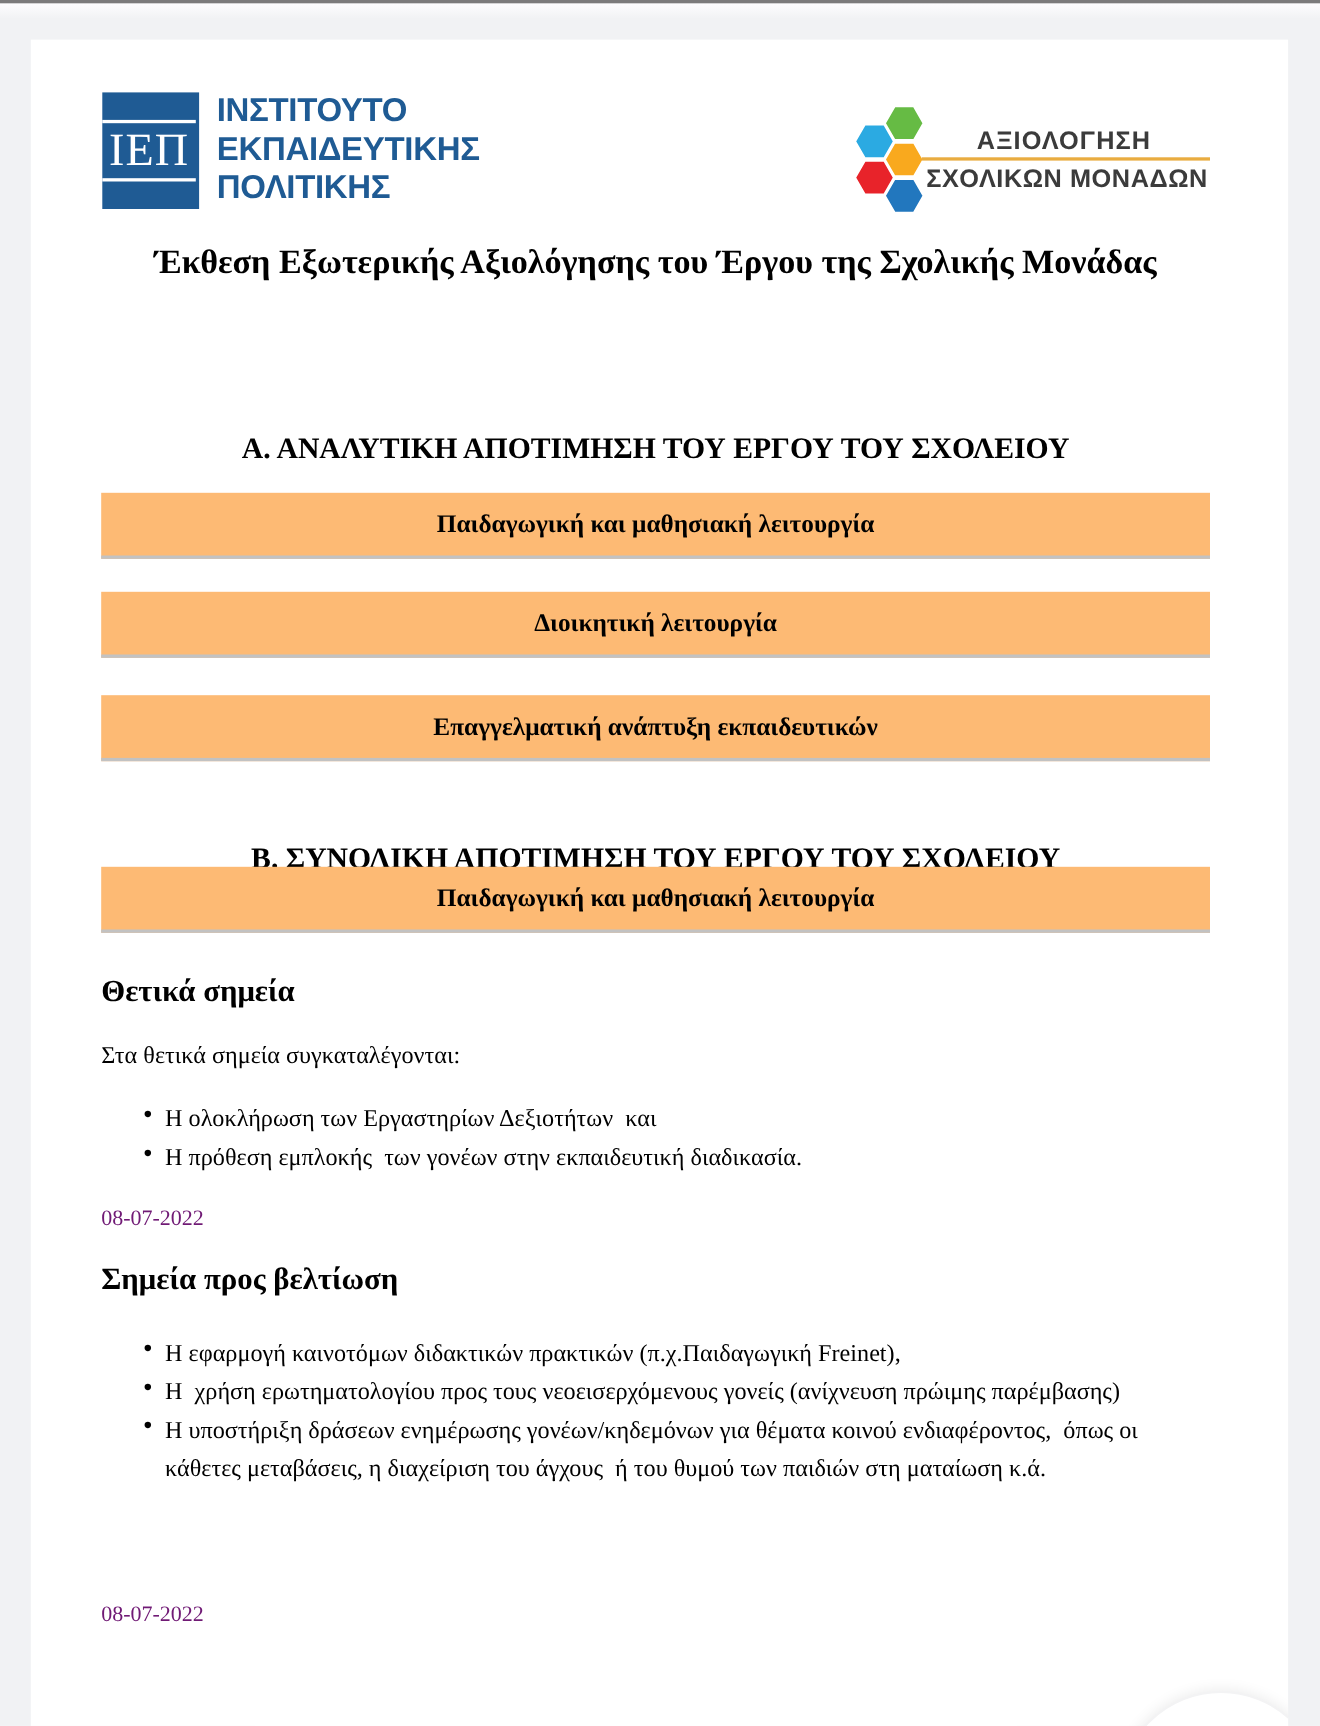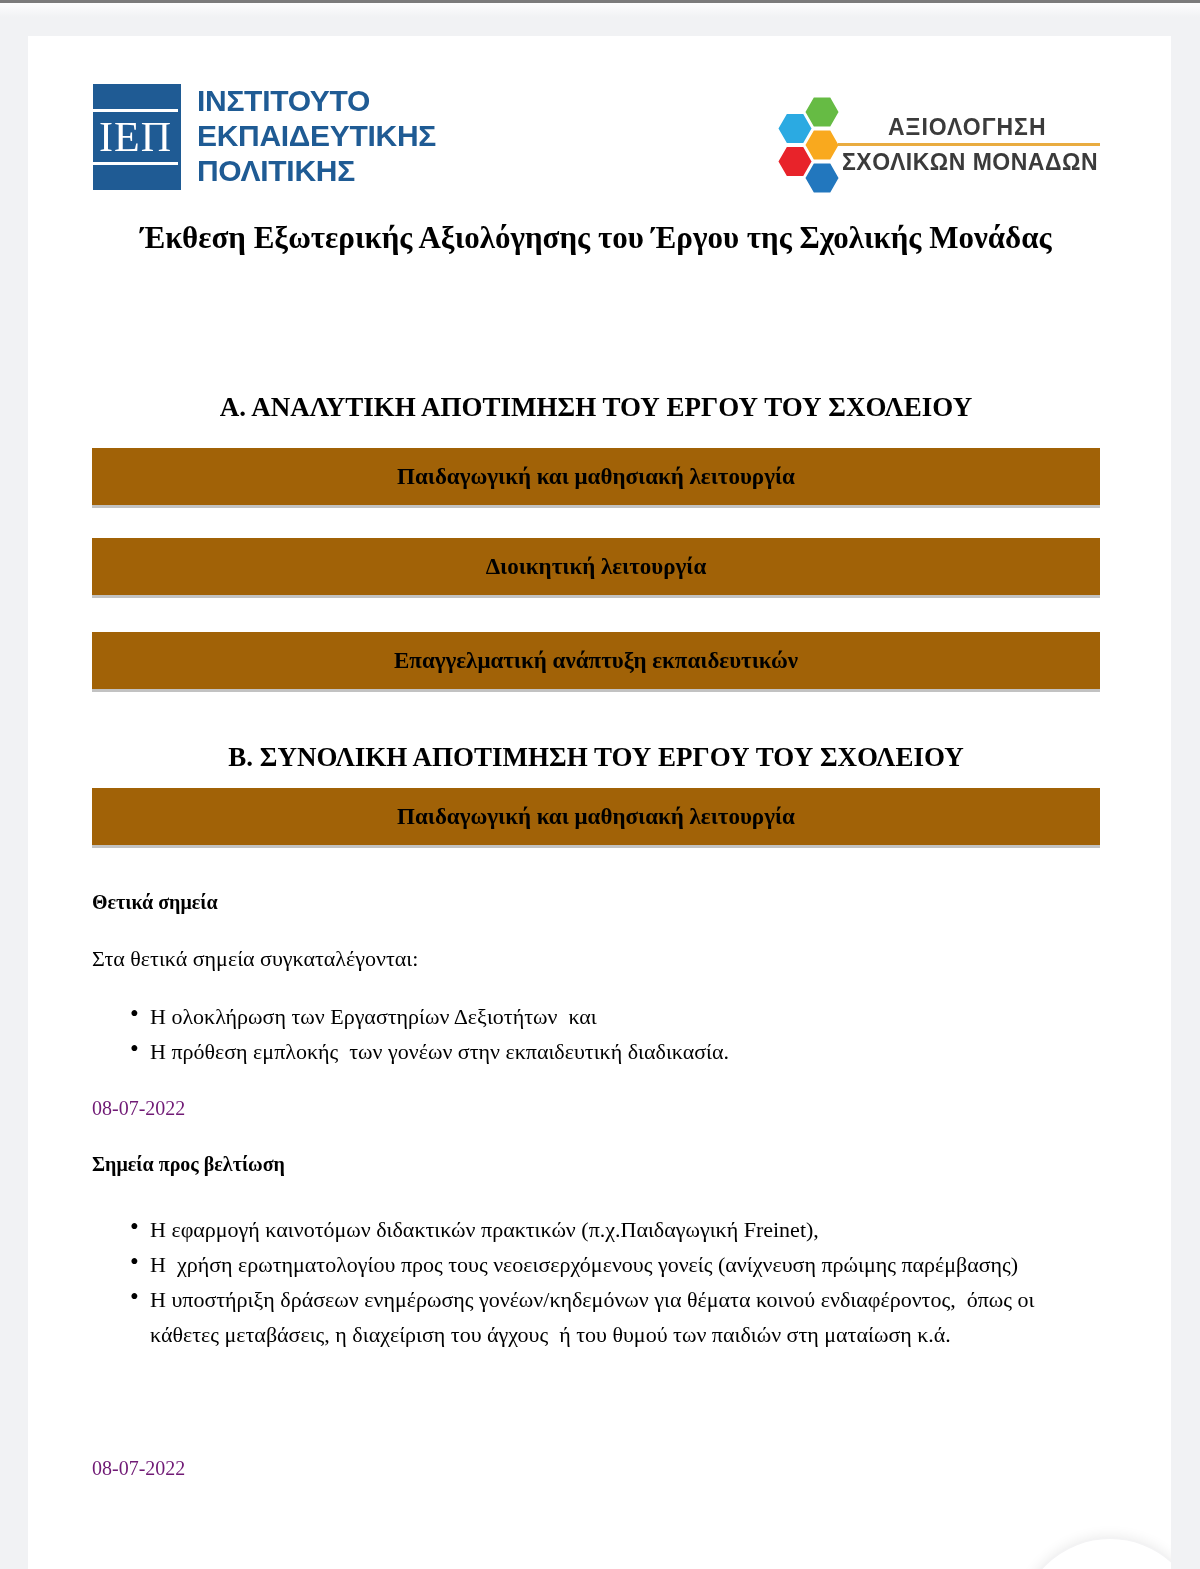--- a/index.html
+++ b/index.html
@@ -35,29 +35,29 @@
   .eval-divider { position:absolute; left:810px; top:107px; width:262px; height:3px;
     background:#e9ac40; }
   .eval-line2 { position:absolute; left:814px; top:112px; color:#3b3b3b;
     font-family:"Liberation Sans","DejaVu Sans",sans-serif; font-weight:600;
     font-size:23px; line-height:28px; letter-spacing:0.5px; }
 
   .title { position:absolute; left:64px; top:180px; width:1008px; margin:0;
     font-size:31px; font-weight:bold; line-height:43px; text-align:center; color:#000; }
   .sec-heading { position:absolute; left:64px; width:1008px; margin:0;
     font-size:27px; font-weight:bold; line-height:34px; text-align:center; color:#000; }
-  .sec-a { top:354px; } .sec-b { top:704px;text-align:center; }
+  .sec-a { top:354px; } .sec-b { top:727px;text-align:center; }
 
   .bar { position:absolute; left:64px; width:1008px; height:60px;
-    background:#a16207; border-bottom:3px solid #c2c2c2;
+    background:#fdba74; border-bottom:3px solid #c2c2c2;
     display:flex; align-items:center; justify-content:center;
     font-size:23px; font-weight:bold; color:#000; cursor:pointer; }
   .bar1 { top:412px; } .bar2 { top:502px; } .bar3 { top:596px; } .bar4 { top:752px; }
 
-  .sub-heading { position:absolute; left:64px; margin:0; font-size:20px;
+  .sub-heading { position:absolute; left:64px; margin:0; font-size:28px;
     font-weight:bold; line-height:26px; color:#000; }
   .sub1 { top:853px; } .sub2 { top:1115px; }
   .intro { position:absolute; left:64px; top:908px; margin:0;
     font-size:22px; line-height:30px; color:#000; white-space:pre-wrap; }
   .blist { position:absolute; left:64px; margin:0; padding:0; list-style:none; width:985px; }
   .list1 { top:963px; } .list2 { top:1176px; }
   .blist li { position:relative; padding-left:58px; font-size:22px; line-height:35px;
     color:#000; white-space:pre-wrap; }
   .blist li::before { content:"•"; position:absolute; left:38px; top:-3px;
     font-size:25px; color:#000; }

